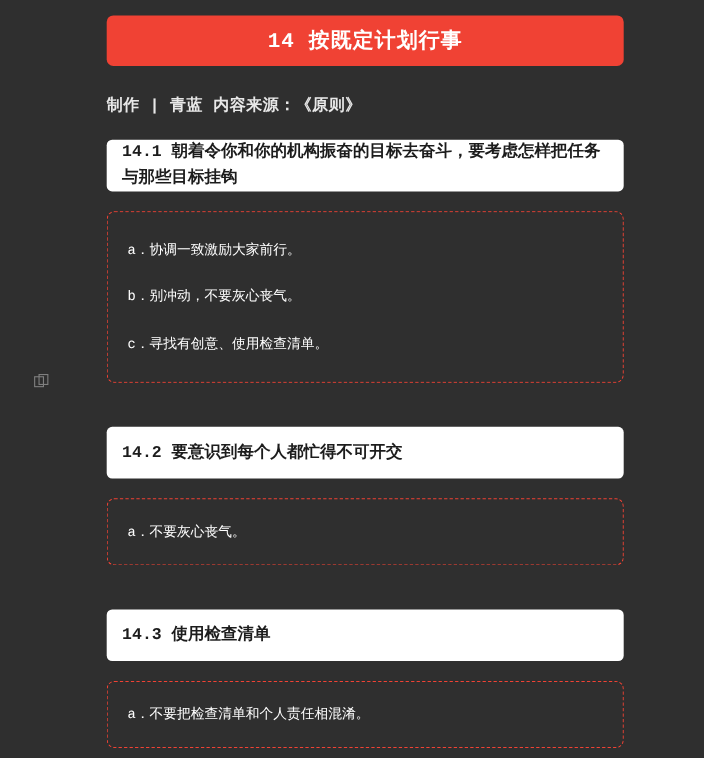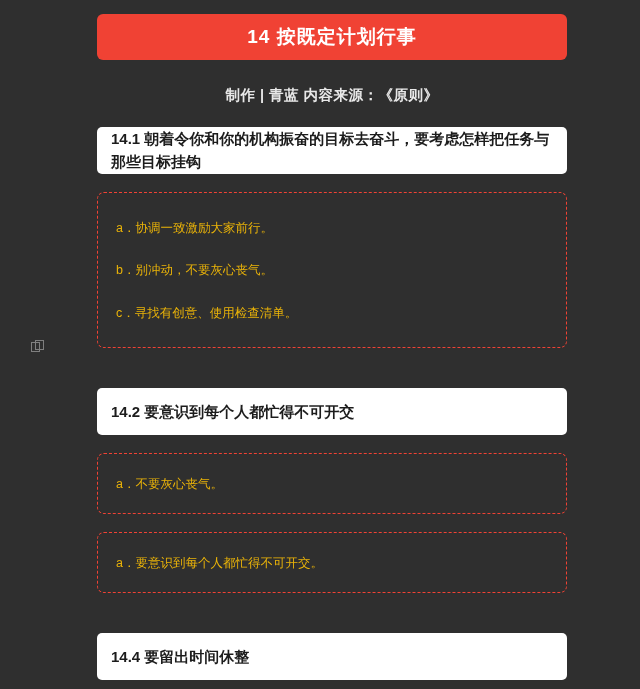--- a/index.html
+++ b/index.html
@@ -12,20 +12,21 @@
     background: #2f2f2f;
     font-family: "Liberation Sans", "DejaVu Sans", sans-serif;
     overflow: hidden;
     position: relative;
   }
   .page {
     width: 640px;
     height: 689px;
     position: relative;
     box-sizing: border-box;
+    font-family: Liberation Mono, monospace;
   }
   .content {
     position: absolute;
     left: 97px;
     top: 0;
     width: 470px;
   }
   .title-banner {
     margin-top: 14px;
     background: #f04234;
@@ -34,21 +35,20 @@
     display: flex;
     align-items: center;
     justify-content: center;
     color: #ffffff;
     font-size: 19px;
     font-weight: bold;
     letter-spacing: 1px;
   }
   .byline {
     margin-top: 26px;
-    text-align: center;
     color: #e8e8e8;
     font-size: 14.5px;
     font-weight: bold;
     letter-spacing: 0.5px;
   }
   .section-head {
     margin-top: 22px;
     background: #ffffff;
     border-radius: 5px;
     color: #1c1c1c;
@@ -63,21 +63,21 @@
     margin-top: 40px;
   }
   .dashed-box {
     margin-top: 18px;
     border: 1px dashed #f04234;
     border-radius: 7px;
     padding: 14px 18px 12px 18px;
     box-sizing: border-box;
   }
   .dashed-box .item {
-    color: #eab308;
+    color: #ffffff;
     font-size: 12.5px;
     line-height: 1.5;
     padding: 7px 0;
   }
   .dashed-box.tall .item {
     padding: 12px 0;
   }
   .side-icon {
     position: absolute;
     left: 30px;
@@ -113,21 +113,22 @@
       <div class="item">b．别冲动，不要灰心丧气。</div>
       <div class="item">c．寻找有创意、使用检查清单。</div>
     </div>
 
     <div class="section-head single">14.2 要意识到每个人都忙得不可开交</div>
 
     <div class="dashed-box">
       <div class="item">a．不要灰心丧气。</div>
     </div>
 
+    <div class="section-head single">14.3 使用检查清单</div>
 
     <div class="dashed-box">
-      <div class="item">a．要意识到每个人都忙得不可开交。</div>
+      <div class="item">a．不要把检查清单和个人责任相混淆。</div>
     </div>
 
     <div class="section-head single">14.4 要留出时间休整</div>
 
   </div>
 </div>
 
 </body></html>

